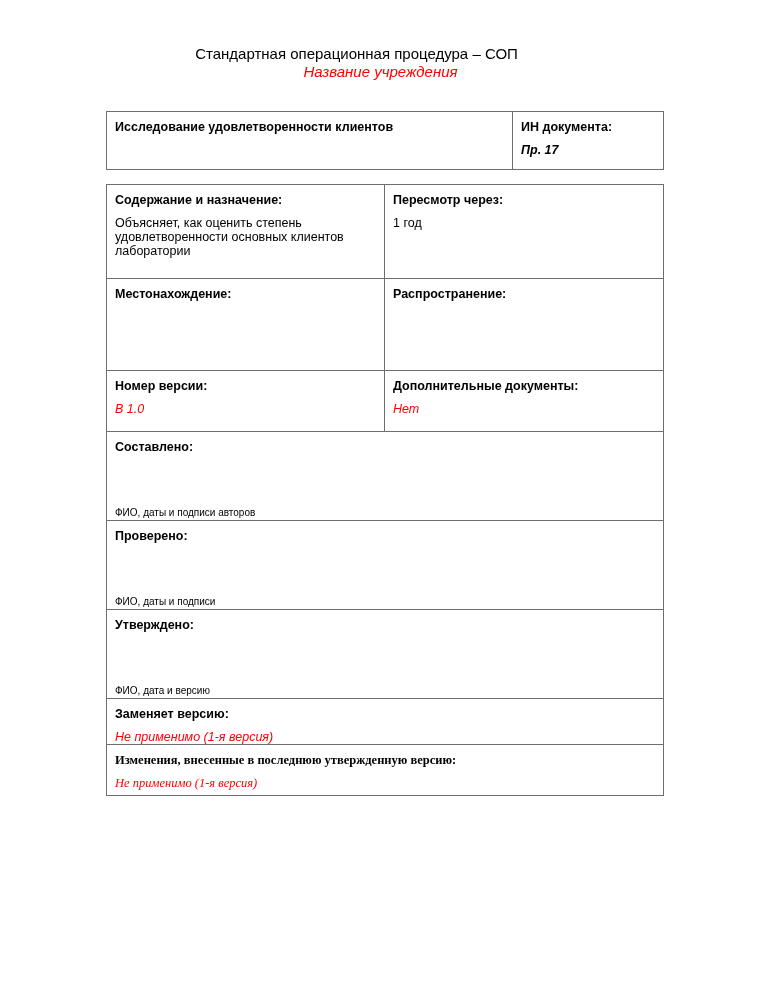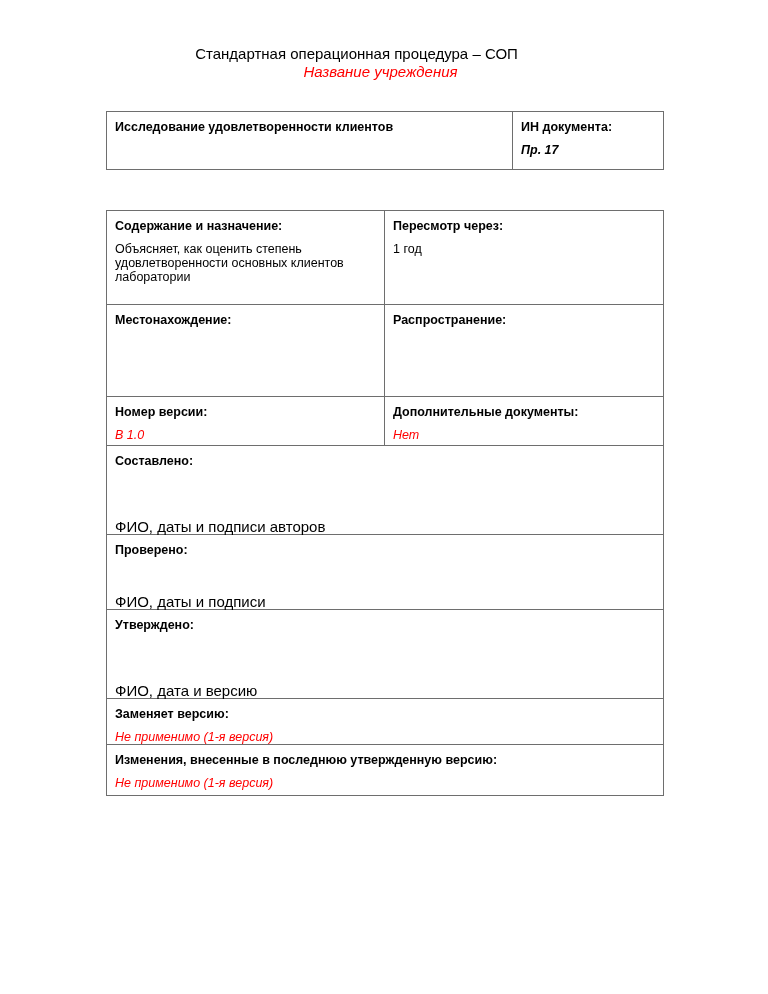--- a/index.html
+++ b/index.html
@@ -6,21 +6,21 @@
   body { width:768px; height:994px; position:relative; font-family:"Liberation Sans", sans-serif; color:#000; overflow:hidden; }
   .hdr { position:absolute; left:0; top:45px; width:713px; text-align:center; font-size:15px; line-height:18px; }
   .hdr .sub { color:#ff0000; font-style:italic;margin-left:48px; }
   table { position:absolute; border-collapse:collapse; left:106px; width:557px; table-layout:fixed; }
   td { border:1px solid #6e6e6e; vertical-align:top; padding:8px 8px 0 8px; font-size:12.5px; line-height:14px; }
   .lbl { font-weight:bold; display:block; }
   .val { display:block; margin-top:9px; }
   .red { color:#ff0000; font-style:italic; }
   .redb { color:#000000; font-style:italic; font-weight:bold; }
   .sig { position:relative; }
-  .sig .bottom { position:absolute; left:8px; bottom:0px; font-size:15px; }
+  .sig .bottom { position:absolute; left:8px; bottom:0px; font-size:10px; }
 </style>
 </head>
 <body>
 
 <div class="hdr">
   <div>Стандартная операционная процедура – СОП</div>
   <div class="sub">Название учреждения</div>
 </div>
 
 <table style="top:111px;">
@@ -34,21 +34,21 @@
       <span class="lbl">Исследование удовлетворенности клиентов</span>
     </td>
     <td>
       <span class="lbl">ИН документа:</span>
       <span class="val redb">Пр. 17</span>
     </td>
   </tr>
 </tbody>
   </table>
 
-<table style="top:184px;margin-top:26px;">
+<table style="top:184px;">
   <colgroup>
       <col style="width:278px">
       <col style="width:279px">
     </colgroup>
   <tbody>
       <tr style="height:94px;">
     <td>
       <span class="lbl">Содержание и назначение:</span>
       <span class="val" style="padding-right:20px">Объясняет, как оценить степень удовлетворенности основных клиентов лаборатории</span>
     </td>
@@ -58,54 +58,54 @@
     </td>
   </tr>
   <tr style="height:92px;">
     <td>
       <span class="lbl">Местонахождение:</span>
     </td>
     <td>
       <span class="lbl">Распространение:</span>
     </td>
   </tr>
-  <tr style="height:49px;">
+  <tr style="height:61px;">
     <td>
       <span class="lbl">Номер версии:</span>
       <span class="val red">В 1.0</span>
     </td>
     <td>
       <span class="lbl">Дополнительные документы:</span>
       <span class="val red">Нет</span>
     </td>
   </tr>
   <tr style="height:89px;">
     <td colspan="2" class="sig">
       <span class="lbl">Составлено:</span>
       <span class="bottom">ФИО, даты и подписи авторов</span>
     </td>
   </tr>
-  <tr style="height:75px;">
+  <tr style="height:89px;">
     <td colspan="2" class="sig">
       <span class="lbl">Проверено:</span>
       <span class="bottom">ФИО, даты и подписи</span>
     </td>
   </tr>
   <tr style="height:89px;">
     <td colspan="2" class="sig">
       <span class="lbl">Утверждено:</span>
       <span class="bottom">ФИО, дата и версию</span>
     </td>
   </tr>
   <tr style="height:43px;">
     <td colspan="2">
       <span class="lbl">Заменяет версию:</span>
       <span class="val red">Не применимо (1-я версия)</span>
     </td>
   </tr>
-  <tr style="height:51px;">
+  <tr style="height:51px;font-family:Liberation Serif, serif;">
     <td colspan="2">
       <span class="lbl">Изменения, внесенные в последнюю утвержденную версию:</span>
       <span class="val red">Не применимо (1-я версия)</span>
     </td>
   </tr>
 </tbody>
   </table>
 
 </body></html>

